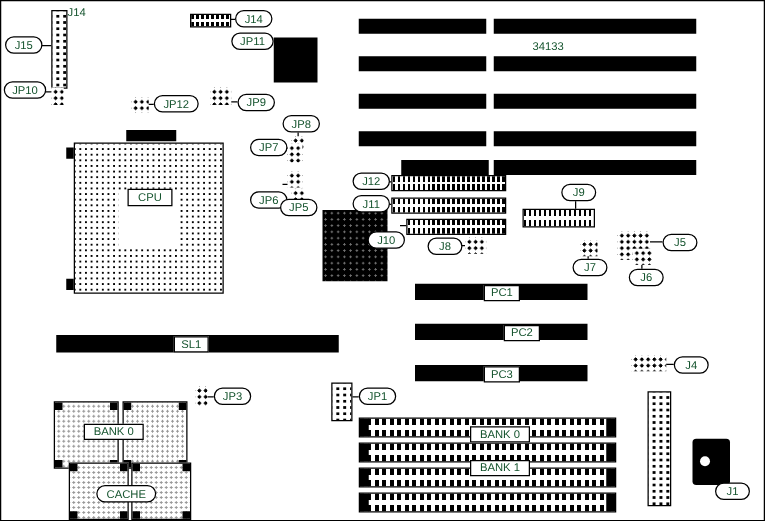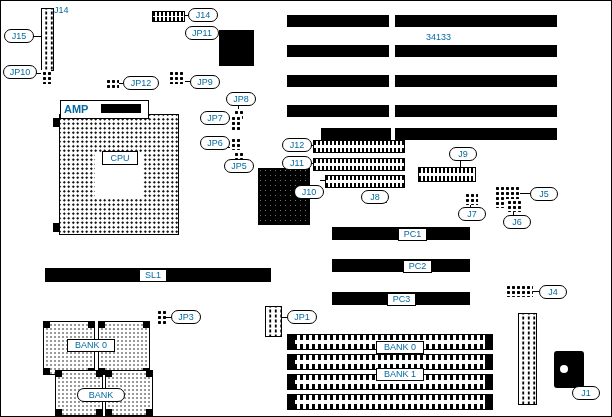--- a/index.html
+++ b/index.html
@@ -1,17 +1,17 @@
 <!DOCTYPE html>
 <html><head>
 <meta charset="utf-8">
 <style>
   html,body{margin:0;padding:0;background:#fff}
   .board{position:relative;width:610px;height:415px;background:#fff;border:1px solid #000;
-         font-family:"Liberation Sans",sans-serif;color:#0369a1;overflow:hidden}
+         font-family:"Liberation Sans",sans-serif;color:#14532d;overflow:hidden}
   .pill{position:absolute;border:1px solid #000;border-radius:7px;background:#fff;
         font-size:9px;line-height:12px;height:12px;text-align:center;z-index:7;white-space:nowrap;padding:0 2px}
   .wlabel{position:absolute;border:1px solid #000;background:#fff;font-size:9px;line-height:11px;height:11px;
         text-align:center;z-index:6;white-space:nowrap}
   .txt{position:absolute;font-size:9px;z-index:4;white-space:nowrap}
   .bar{position:absolute;background:#000;z-index:2}
   .lead{position:absolute;background:#000;z-index:3}
   .pins-h{position:absolute;border:1px solid #000;background-color:#fff;z-index:2;
         background-image:linear-gradient(to bottom,transparent 0 40%,#fff 40% 60%,transparent 60%),
                          repeating-linear-gradient(90deg,#000 0 2px,transparent 2px 4px)}
@@ -70,27 +70,26 @@
   <div class="lead" style="left:118px;top:82px;width:4px;height:1px"></div>
   <div class="jumper" style="left:167px;top:69px;width:17px;height:14px"></div>
   <div class="pill" style="left:189px;top:74px;width:24px">JP9</div>
   <div class="lead" style="left:184px;top:80px;width:5px;height:1px"></div>
   <div class="pill" style="left:225px;top:91px;width:24px">JP8</div>
   <div class="jumper" style="left:232px;top:108px;width:10px;height:10px"></div>
   <div class="lead" style="left:237px;top:105px;width:1px;height:3px"></div>
   <div class="pill" style="left:199px;top:110px;width:24px">JP7</div>
   <div class="jumper" style="left:229px;top:114px;width:12px;height:15px"></div>
   <div class="lead" style="left:225px;top:117px;width:4px;height:1px"></div>
-  <div class="pill" style="left:199px;top:135px;width:24px">JP6</div>
+  <div class="pill" style="left:199px;top:152px;width:24px">JP6</div>
   <div class="jumper" style="left:229px;top:136px;width:12px;height:13px"></div>
   <div class="lead" style="left:225px;top:146px;width:4px;height:1px"></div>
   <div class="pill" style="left:223px;top:158px;width:24px">JP5</div>
   <div class="jumper" style="left:232px;top:150px;width:11px;height:12px"></div>
 
-  <div class="amp-box" style="left:59px;top:99px;width:84px;height:17px">AMP</div>
   <div class="amp-bar" style="left:100px;top:103px;width:40px;height:9px"></div>
   <div class="bar" style="left:52px;top:117px;width:6px;height:9px"></div>
   <div class="bar" style="left:52px;top:222px;width:6px;height:9px"></div>
   <div class="cpu" style="left:58px;top:113px;width:118px;height:119px"></div>
   <div class="cpu-inner" style="left:94px;top:151px;width:48px;height:47px"></div>
   <div class="cpu-label" style="left:101px;top:150px;width:34px">CPU</div>
 
   <div class="bar" style="left:286px;top:14px;width:102px;height:12px"></div>
   <div class="bar" style="left:394px;top:14px;width:162px;height:12px"></div>
   <div class="bar" style="left:286px;top:44px;width:102px;height:12px"></div>
@@ -107,60 +106,60 @@
   <div class="pins-h" style="left:312px;top:139px;width:90px;height:11px"></div>
   <div class="lead" style="left:307px;top:144px;width:5px;height:1px"></div>
   <div class="pill" style="left:281px;top:155px;width:24px">J11</div>
   <div class="pins-h" style="left:312px;top:157px;width:90px;height:11px"></div>
   <div class="lead" style="left:307px;top:162px;width:5px;height:1px"></div>
   <div class="pill" style="left:293px;top:184px;width:24px">J10</div>
   <div class="pins-h" style="left:324px;top:174px;width:78px;height:11px"></div>
   <div class="lead" style="left:319px;top:179px;width:5px;height:1px"></div>
   <div class="qfp" style="left:257px;top:167px;width:52px;height:57px"></div>
 
-  <div class="pill" style="left:360px;top:189px;width:22px">J8</div>
+  <div class="pill" style="left:341px;top:189px;width:22px">J8</div>
   <div class="jumper" style="left:371px;top:189px;width:17px;height:13px"></div>
   <div class="lead" style="left:366px;top:195px;width:5px;height:1px"></div>
 
   <div class="pill" style="left:448px;top:146px;width:22px">J9</div>
   <div class="pins-h" style="left:417px;top:166px;width:56px;height:13px"></div>
   <div class="lead" style="left:459px;top:160px;width:1px;height:6px"></div>
 
   <div class="pill" style="left:457px;top:206px;width:22px">J7</div>
   <div class="jumper" style="left:463px;top:191px;width:14px;height:13px"></div>
   <div class="lead" style="left:469px;top:204px;width:1px;height:2px"></div>
 
   <div class="pill" style="left:529px;top:186px;width:22px">J5</div>
   <div class="jumper" style="left:493px;top:184px;width:26px;height:23px"></div>
   <div class="lead" style="left:519px;top:192px;width:10px;height:1px"></div>
 
   <div class="pill" style="left:502px;top:214px;width:22px">J6</div>
   <div class="jumper" style="left:505px;top:198px;width:16px;height:13px"></div>
   <div class="lead" style="left:512px;top:211px;width:1px;height:3px"></div>
 
   <div class="bar" style="left:331px;top:226px;width:138px;height:13px"></div>
-  <div class="wlabel" style="left:397px;top:227px;width:27px">PC1</div>
+  <div class="wlabel" style="left:386px;top:227px;width:27px">PC1</div>
   <div class="bar" style="left:331px;top:258px;width:138px;height:13px"></div>
   <div class="wlabel" style="left:402px;top:259px;width:27px">PC2</div>
   <div class="bar" style="left:331px;top:291px;width:138px;height:13px"></div>
   <div class="wlabel" style="left:386px;top:292px;width:27px">PC3</div>
 
   <div class="bar" style="left:44px;top:267px;width:226px;height:14px"></div>
   <div class="wlabel" style="left:138px;top:268px;width:26px">SL1</div>
 
   <div class="jumper" style="left:155px;top:308px;width:10px;height:16px"></div>
   <div class="pill" style="left:170px;top:309px;width:24px">JP3</div>
   <div class="lead" style="left:165px;top:316px;width:5px;height:1px"></div>
 
   <div class="dotchip" style="left:42px;top:320px;width:50px;height:52px"></div>
   <div class="dotchip" style="left:97px;top:320px;width:50px;height:52px"></div>
   <div class="wlabel" style="left:66px;top:338px;width:46px">BANK 0</div>
   <div class="dotchip" style="left:54px;top:369px;width:46px;height:44px"></div>
   <div class="dotchip" style="left:104px;top:369px;width:46px;height:44px"></div>
-  <div class="pill" style="left:76px;top:387px;width:42px">BANK</div>
+  <div class="pill" style="left:76px;top:387px;width:42px">CACHE</div>
 
   <div class="pins-v" style="left:264px;top:305px;width:15px;height:29px"></div>
   <div class="pill" style="left:286px;top:309px;width:24px">JP1</div>
   <div class="lead" style="left:281px;top:316px;width:5px;height:1px"></div>
   <div class="simm" style="left:286px;top:333px;width:204px;height:14px"></div>
   <div class="simm" style="left:286px;top:353px;width:204px;height:14px"></div>
   <div class="simm" style="left:286px;top:373px;width:204px;height:14px"></div>
   <div class="simm" style="left:286px;top:393px;width:204px;height:14px"></div>
   <div class="wlabel" style="left:375px;top:340px;width:46px">BANK 0</div>
   <div class="wlabel" style="left:375px;top:367px;width:46px">BANK 1</div>

